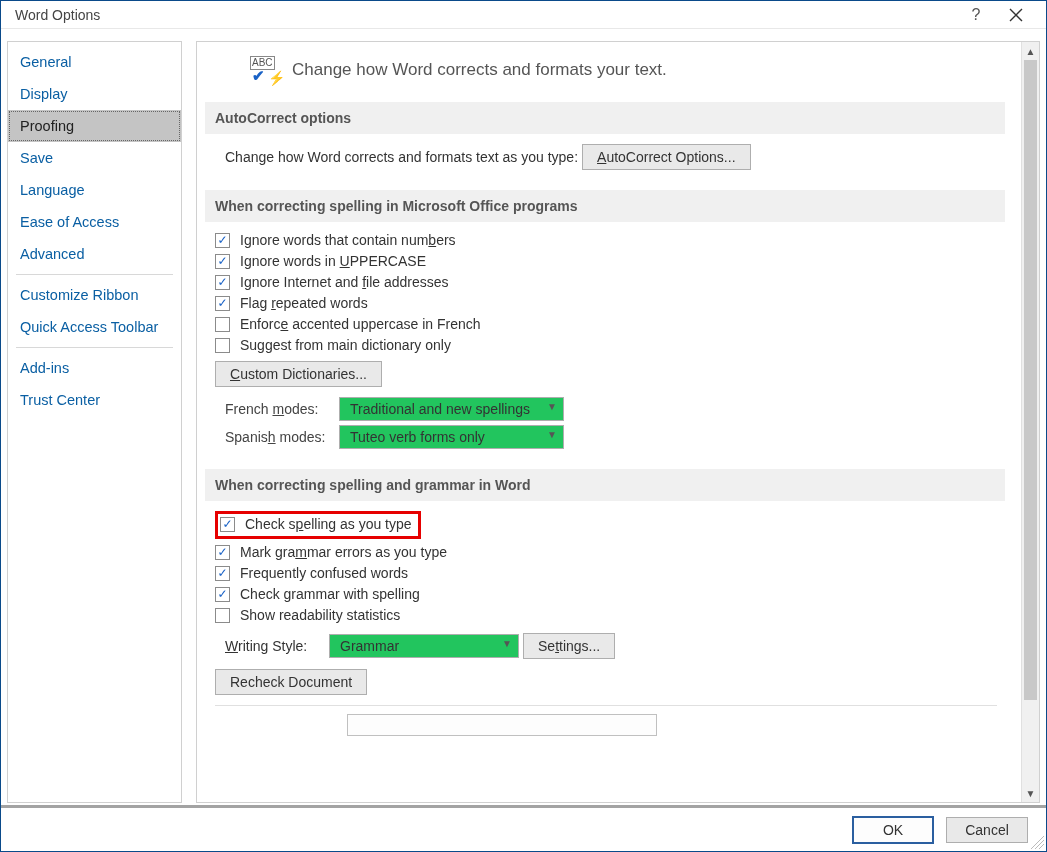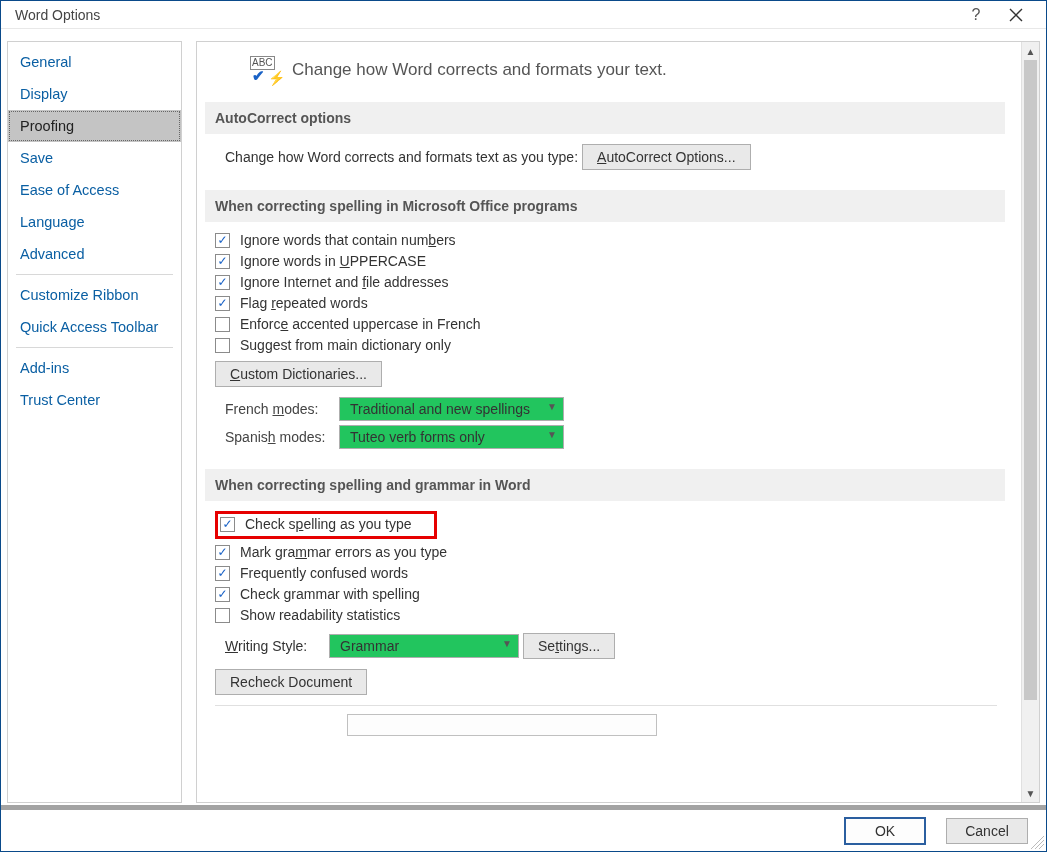--- a/index.html
+++ b/index.html
@@ -145,28 +145,28 @@
   .chk.checked::after { content: "✓"; }
   .dropdown {
     display:inline-flex; align-items:flex-start; justify-content:space-between;
     border:1px solid #aeaeae; background:#22c55e;
     padding: 3px 6px 3px 10px; min-width: 200px;
   }
   .dropdown .caret { font-size:10px; color:#555; margin-left:10px; }
   .underline-letter { text-decoration: underline; }
   .highlight {
     border: 3px solid #e60000;
-    padding: 2px 22px 4px 2px;
+    padding: 2px 6px 4px 2px;
     display: inline-flex; align-items:center; gap:10px;
   }
   .footer {
     position:absolute; left:0; right:0; bottom:0; height:46px;
     display:flex; align-items:center; justify-content:flex-end;
-    gap:20px; padding: 0 18px;
-    border-top:5px solid #a3a3a3;
+    gap:12px; padding: 0 18px;
+    border-top:3px solid #a3a3a3;
   }
   .footer .button { min-width:82px; text-align:center; }
   .footer .button.primary { border:2px solid #2b5fa0; background:#fdfdfd; }
   .resize-grip {
     position:absolute; right:2px; bottom:2px;
     width:14px; height:14px;
     background:
       linear-gradient(135deg, transparent 50%, #bbb 50% 55%, transparent 55% 65%, #bbb 65% 70%, transparent 70% 80%, #bbb 80% 85%, transparent 85%);
   }
   .label-fixed { display:inline-block; min-width:110px; color:#444; }
@@ -188,22 +188,22 @@
       </svg>
   </span>
 </div>
 
 <div class="body-area">
   <div class="sidebar">
     <div class="sidebar-item">General</div>
     <div class="sidebar-item">Display</div>
     <div class="sidebar-item selected">Proofing</div>
     <div class="sidebar-item">Save</div>
+    <div class="sidebar-item">Language</div>
     <div class="sidebar-item">Ease of Access</div>
-    <div class="sidebar-item">Language</div>
     <div class="sidebar-item">Advanced</div>
     <hr class="sidebar-divider">
     <div class="sidebar-item">Customize Ribbon</div>
     <div class="sidebar-item">Quick Access Toolbar</div>
     <hr class="sidebar-divider">
     <div class="sidebar-item">Add-ins</div>
     <div class="sidebar-item">Trust Center</div>
   </div>
 
   <div class="main">

